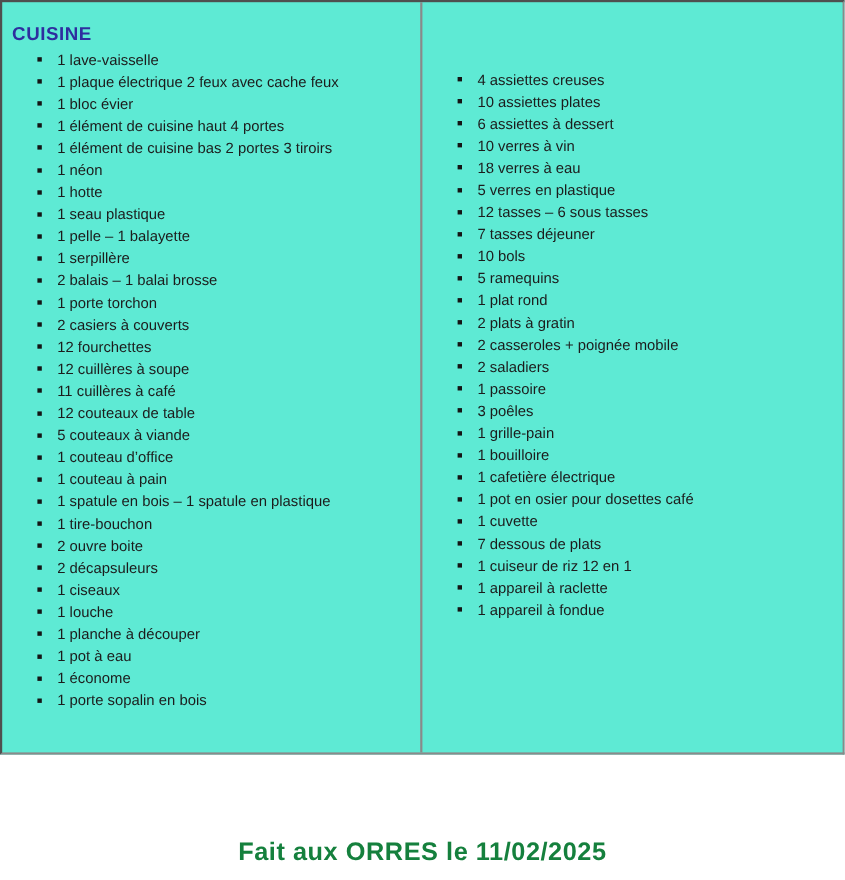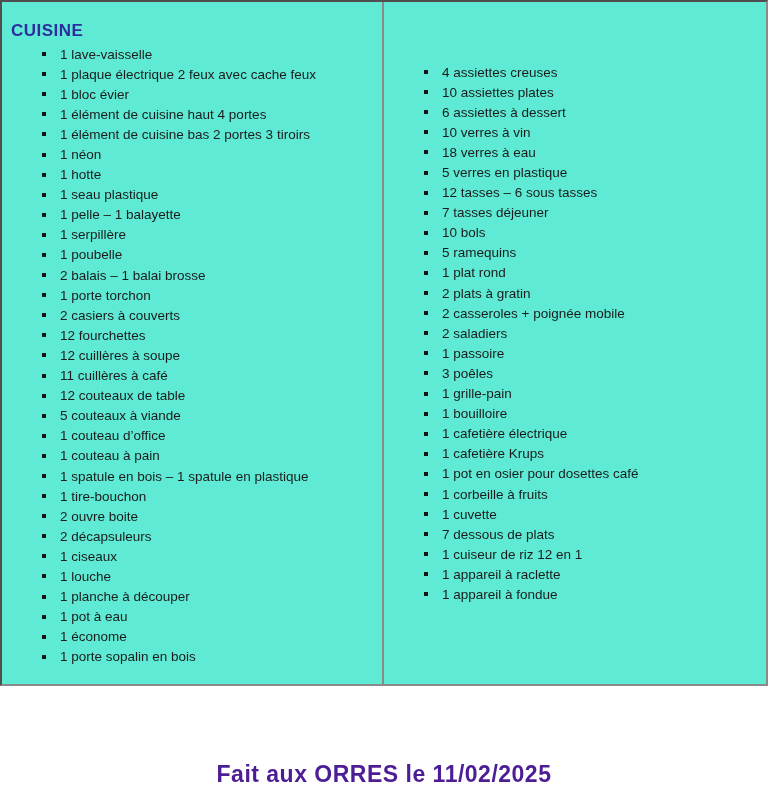--- a/index.html
+++ b/index.html
@@ -52,42 +52,42 @@
     list-style: none;
     margin: 0;
     padding: 0;
   }
   .cell-left .item-list { margin-top: 4px; }
   .cell-right .item-list { margin-top: 60px; }
   .item-list li {
     display: flex;
     align-items: center;
     height: 20.1px;
-    padding-left: 40px;
+    padding-left: 32px;
     font-size: 13.5px;
     color: #1c1c1c;
     white-space: nowrap;
   }
   .bullet {
     display: inline-block;
     width: 4px;
     height: 4px;
     background: #141414;
     margin-right: 14px;
     flex-shrink: 0;
   }
   .footer-line {
     position: absolute;
     top: 761px;
     left: 0;
     width: 768px;
     text-align: center;
     font-size: 23px;
     font-weight: bold;
-    color: #4c1d95;
+    color: #15803d;
     letter-spacing: 0.5px;
   }
 </style>
 </head>
 <body>
 
 <div class="page">
   <div class="inventory-table">
     <div class="cell cell-left">
       <h1 class="doc-title">CUISINE</h1>
@@ -127,24 +127,20 @@
           <li>
             <span class="bullet"></span>
             <span>1 pelle – 1 balayette</span>
           </li>
           <li>
             <span class="bullet"></span>
             <span>1 serpillère</span>
           </li>
           <li>
             <span class="bullet"></span>
-            <span>1 poubelle</span>
-          </li>
-          <li>
-            <span class="bullet"></span>
             <span>2 balais – 1 balai brosse</span>
           </li>
           <li>
             <span class="bullet"></span>
             <span>1 porte torchon</span>
           </li>
           <li>
             <span class="bullet"></span>
             <span>2 casiers à couverts</span>
           </li>
@@ -291,29 +287,21 @@
           <li>
             <span class="bullet"></span>
             <span>1 bouilloire</span>
           </li>
           <li>
             <span class="bullet"></span>
             <span>1 cafetière électrique</span>
           </li>
           <li>
             <span class="bullet"></span>
-            <span>1 cafetière Krups</span>
-          </li>
-          <li>
-            <span class="bullet"></span>
             <span>1 pot en osier pour dosettes café</span>
-          </li>
-          <li>
-            <span class="bullet"></span>
-            <span>1 corbeille à fruits</span>
           </li>
           <li>
             <span class="bullet"></span>
             <span>1 cuvette</span>
           </li>
           <li>
             <span class="bullet"></span>
             <span>7 dessous de plats</span>
           </li>
           <li>

